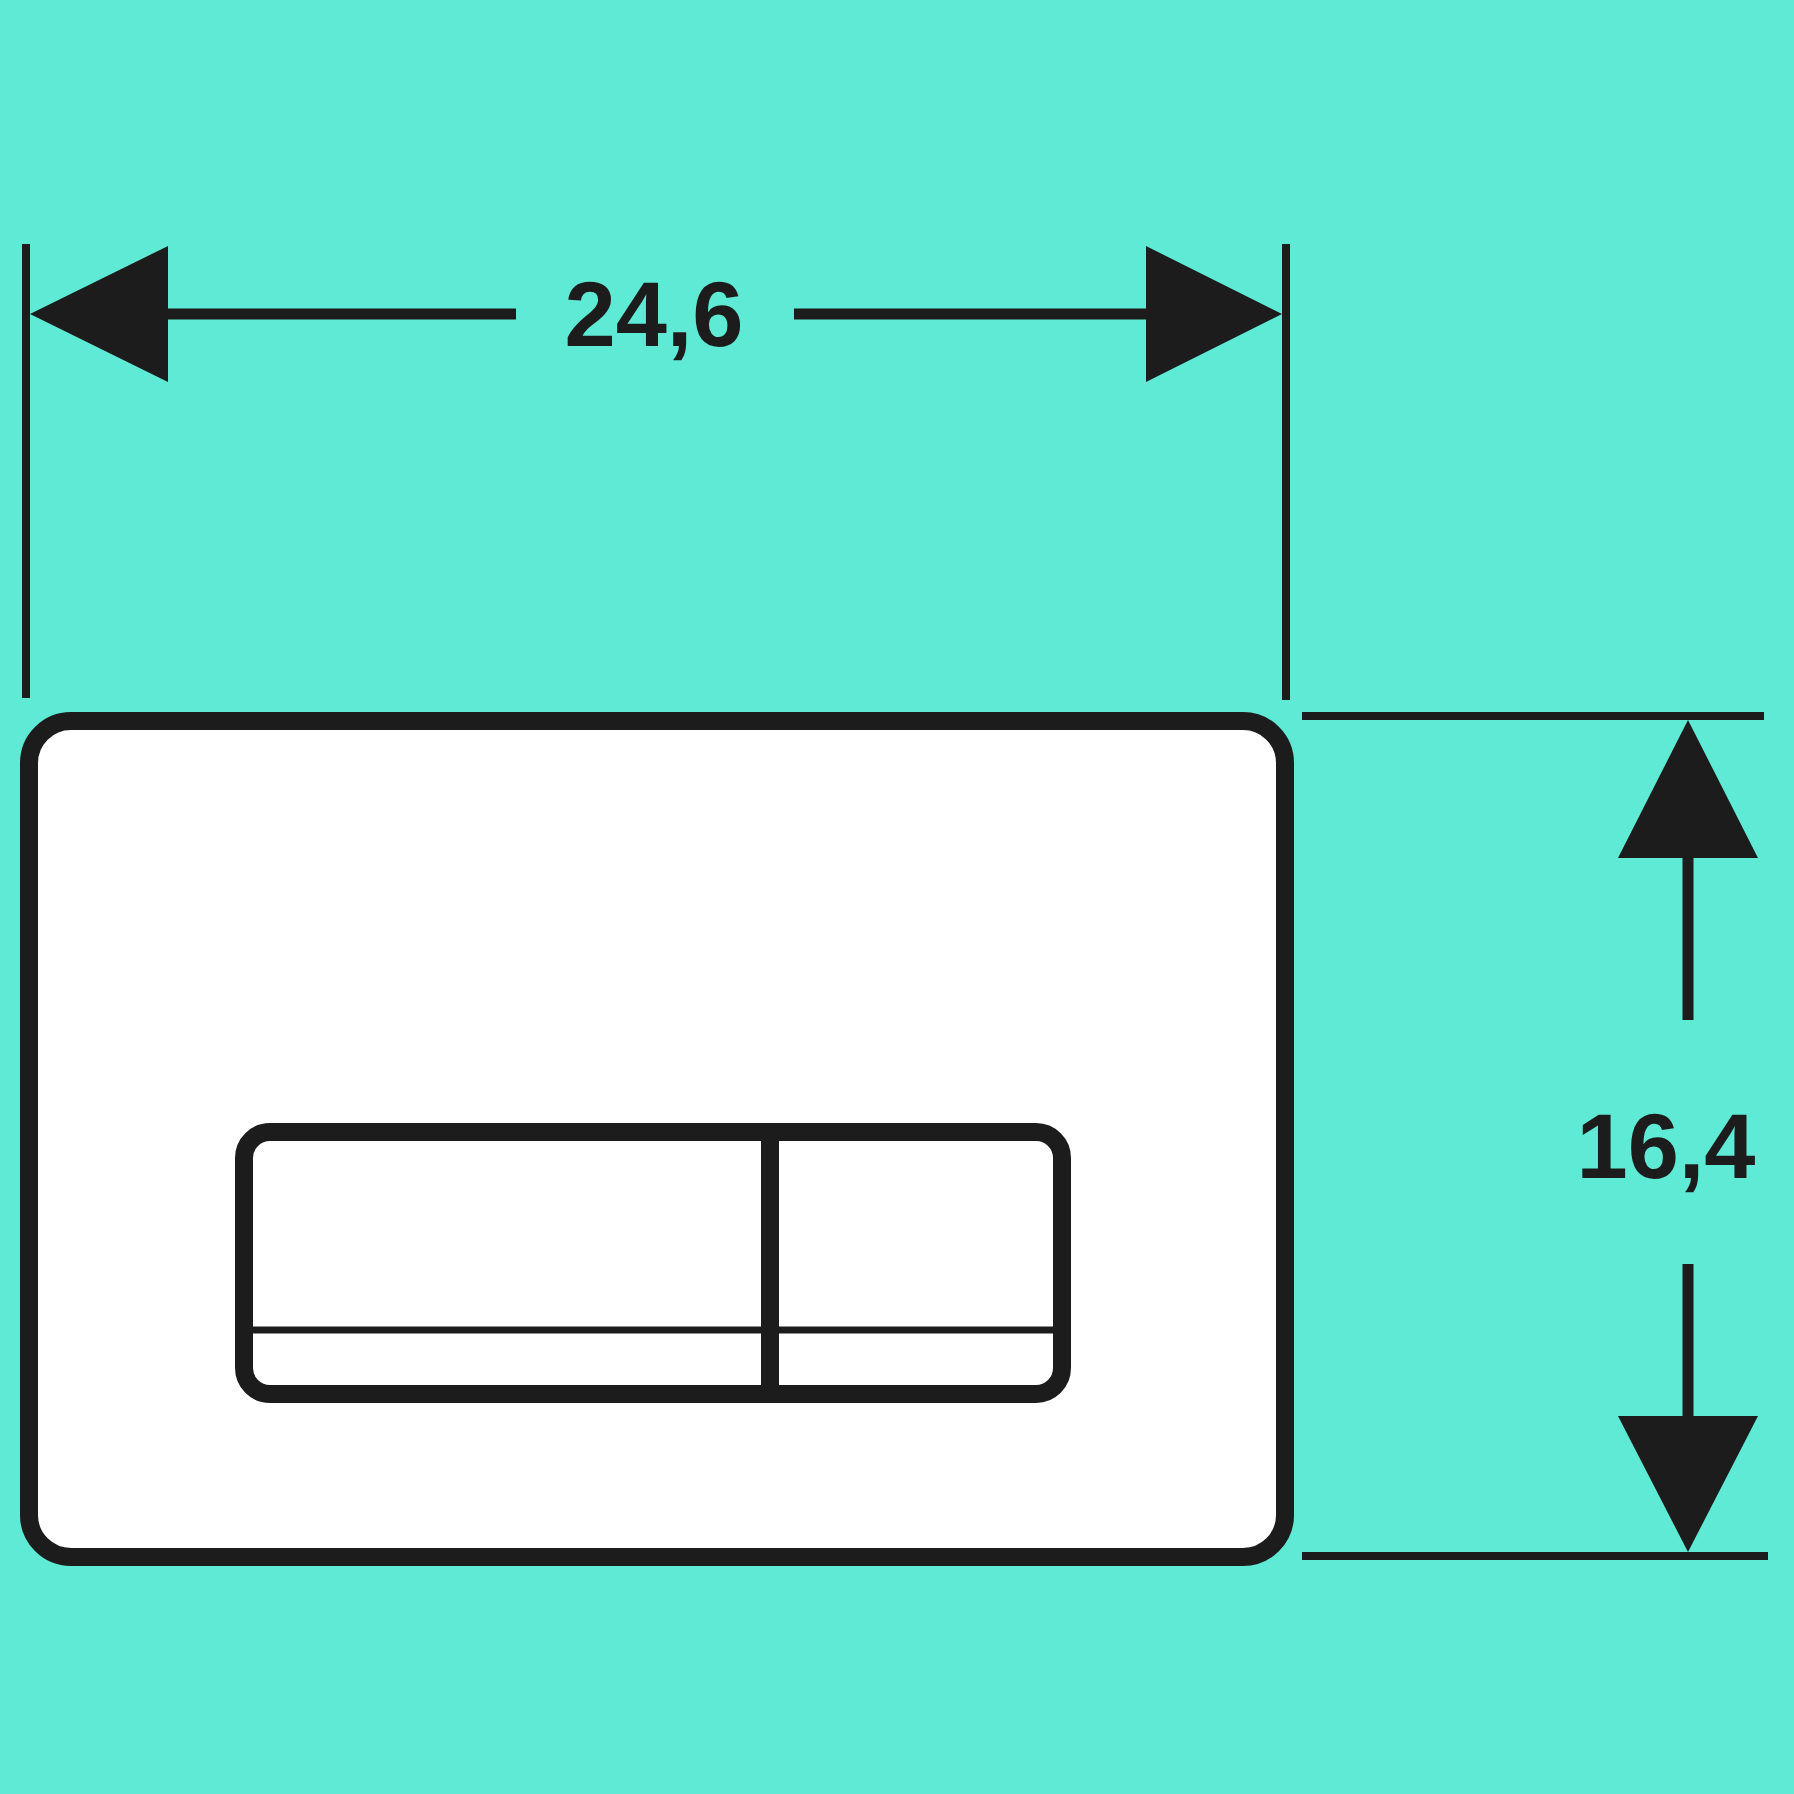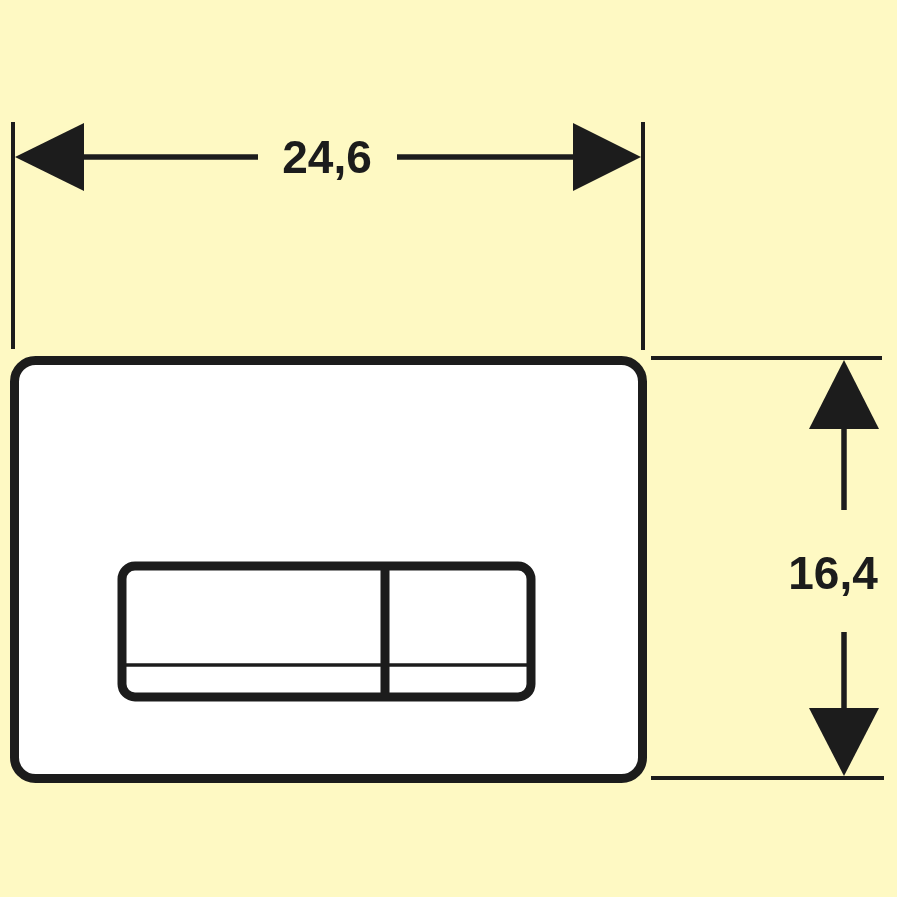--- a/index.html
+++ b/index.html
@@ -5,21 +5,21 @@
   html, body {
     margin: 0;
     padding: 0;
     background: #ffffff;
     font-family: "Liberation Sans", sans-serif;
   }
   .canvas {
     position: relative;
     width: 897px;
     height: 897px;
-    background: #fef9c3;
+    background: #5eead4;
     overflow: hidden;
   }
   svg {
     display: block;
     width: 897px;
     height: 897px;
   }
   .dim-label {
     font-family: "Liberation Sans", "DejaVu Sans", sans-serif;
     font-weight: 700;

